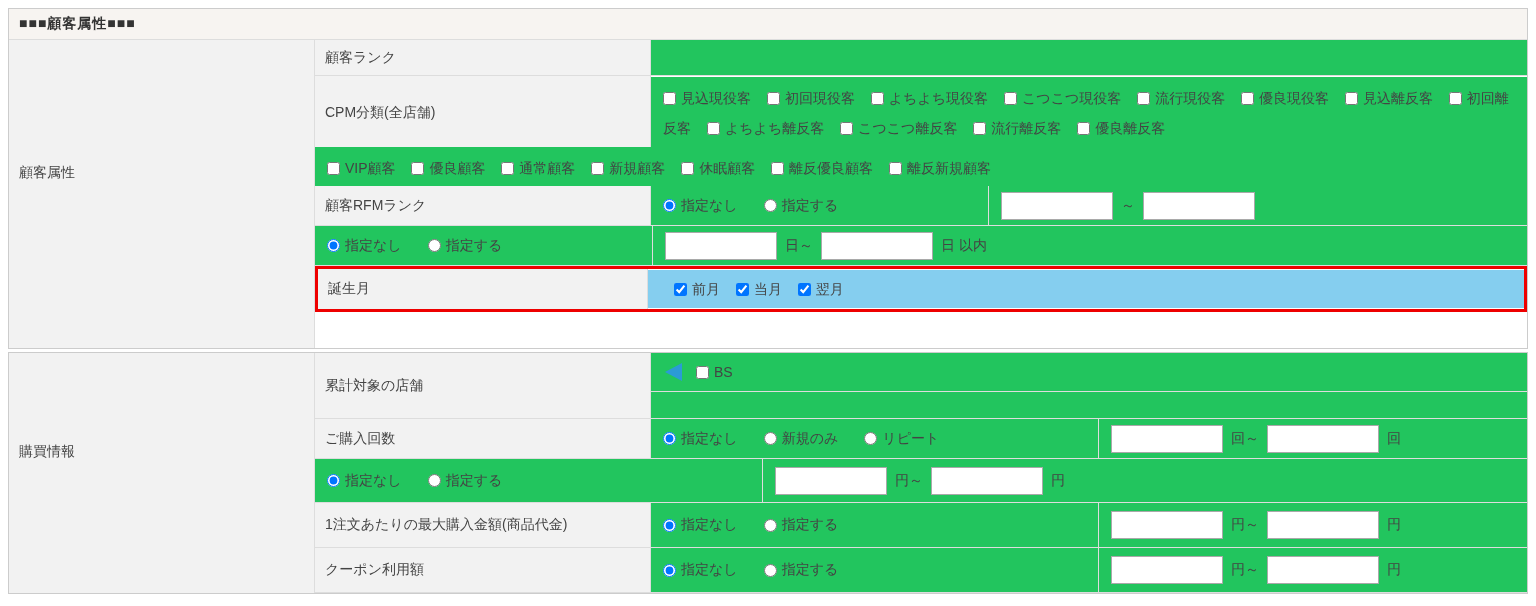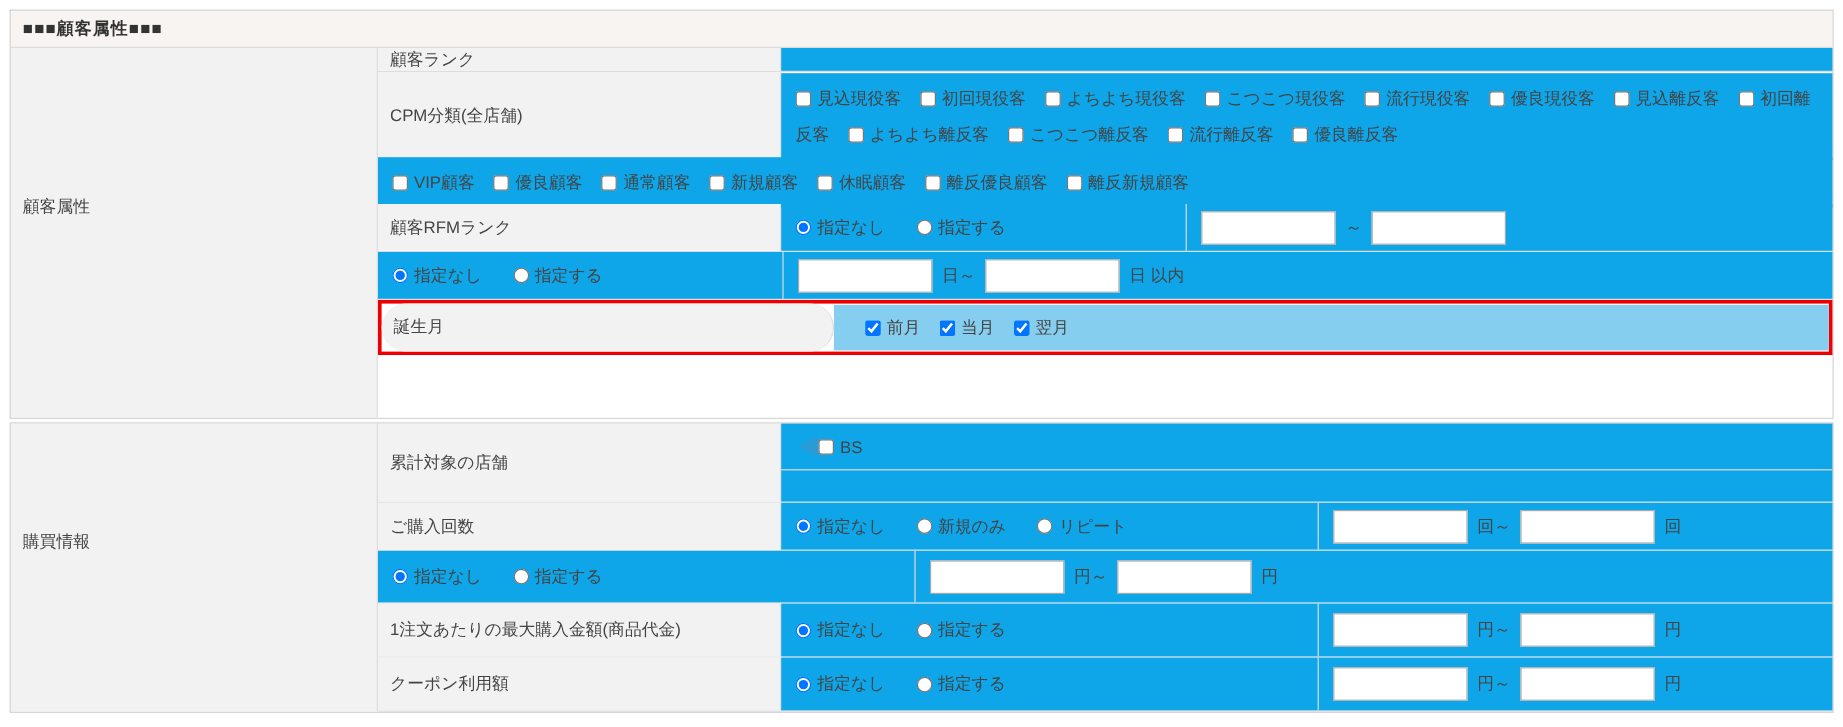--- a/index.html
+++ b/index.html
@@ -28,46 +28,46 @@
   .tbl1 .tbl-body{height:308px;}
   .tbl2 .tbl-body{height:240px;}
 
   .group-cell{width:306px;background:var(--cell-bg);border-right:1px solid var(--row-border);
     display:flex;align-items:center;padding-left:10px;padding-bottom:42px;flex:none;font-family:Liberation Mono, monospace;}
 
   .rows{flex:1;display:flex;flex-direction:column;}
   .row{display:flex;border-bottom:1px solid var(--row-border);flex:none;}
   .lbl{width:336px;background:var(--cell-bg);border-right:1px solid var(--row-border);
     display:flex;align-items:center;padding-left:10px;flex:none;}
-  .cnt{flex:1;background:#0ea5e9;display:flex;align-items:center;min-width:0;}
-
-  .h36{height:20px}.h75{height:75px}.h35{height:35px}.h40{height:40px}
+  .cnt{flex:1;background:#22c55e;display:flex;align-items:center;min-width:0;}
+
+  .h36{height:36px}.h75{height:75px}.h35{height:35px}.h40{height:40px}
   .h46{height:46px}.h66{height:66px}.h44{height:44px}.h45{height:45px}
   .filler{flex:1;background:#fff;}
 
   .cnt-inline{display:block;padding:6px 12px;line-height:29px;align-self:center;}
   .chk{margin-right:12px;white-space:normal;cursor:pointer;}
   .chk input{vertical-align:middle;margin-right:5px;}
   .chk span{vertical-align:middle;}
 
   .cell-a{display:flex;align-items:center;gap:26px;padding-left:12px;height:100%;flex:none;}
   .t1-a{width:338px;border-right:1px solid var(--row-border);}
   .t2-a{width:448px;border-right:1px solid var(--row-border);}
   .cell-b{flex:1;display:flex;align-items:center;gap:8px;padding-left:12px;}
   .rdo{display:flex;align-items:center;gap:5px;white-space:nowrap;cursor:pointer;}
   .txt{width:112px;height:28px;border:1px solid var(--input-border);background:#fff;padding:0 4px;font-size:13px;}
   .unit{white-space:pre;}
 
   .hl{border:3px solid var(--highlight-border);}
-  .hl .lbl{width:377px;border-radius:20px;}
+  .hl .lbl{width:330px;}
   .hl .cnt{background:var(--highlight-bg);}
   .hl .cnt-inline{padding:4px 26px;}
 
   .cnt-col{flex-direction:column;align-items:stretch;}
-  .shop-line{height:39px;border-bottom:1px solid var(--row-border);display:flex;align-items:center;padding-left:14px;}
+  .shop-line{height:39px;border-bottom:1px solid var(--row-border);display:flex;align-items:center;gap:14px;padding-left:14px;}
   .shop-rest{flex:1;}
   .arrow-left-icon{width:0;height:0;border-top:9px solid transparent;border-bottom:9px solid transparent;
     border-right:17px solid var(--icon-blue);display:inline-block;}
 </style>
 </head>
 <body>
 
 <div class="canvas">
 
   <section class="tbl tbl1">

